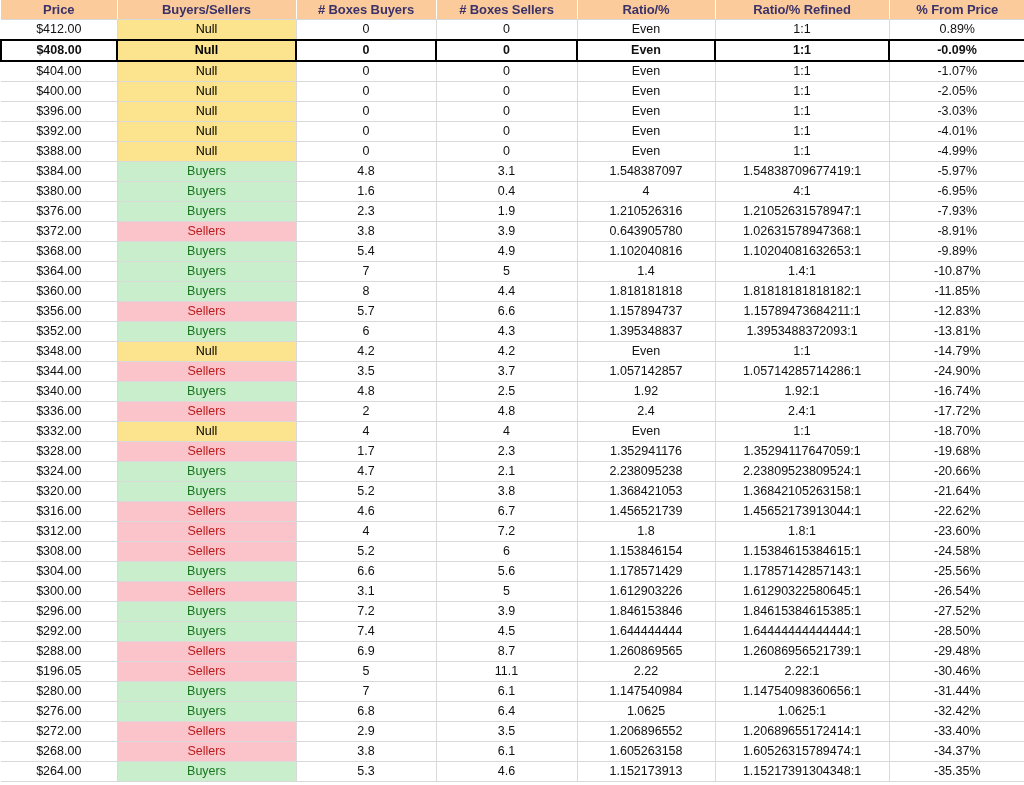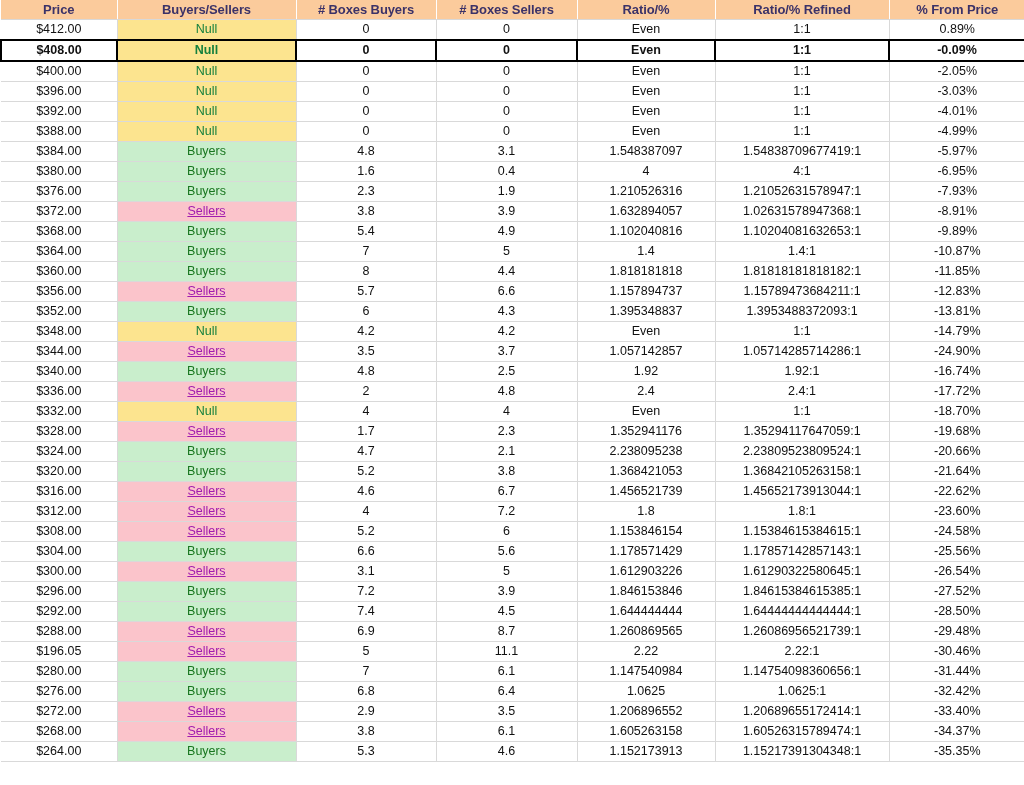--- a/index.html
+++ b/index.html
@@ -60,23 +60,23 @@
     font-size: 12.5px;
     background: #ffffff;
     overflow: hidden;
   }
   tbody td.cell-price {
     border-right: 1px solid #d9d9d9;
   }
   tbody td:last-child { border-right: none; }
 
   
-  tbody td.state-null   { background: #FCE48F; color: #15803d; }
+  tbody td.state-null   { background: #FCE48F; color: #000000; }
   tbody td.state-buyers { background: #C9EECC; color: #18761F; margin-top: 13px; }
-  tbody td.state-sellers{ background: #FBC4CB; color: #a21caf; text-decoration: underline; }
+  tbody td.state-sellers{ background: #FBC4CB; color: #b91c1c; }
 
   
   tr.row-highlight td {
     font-weight: bold;
     border-top: 2px solid #000000;
     border-bottom: 2px solid #000000;
     border-right: 2px solid #000000;
     border-left: 2px solid #000000;
   }
   tr.row-highlight td:first-child { border-left: 2px solid #000000; }
@@ -120,20 +120,29 @@
         <tr class="row-highlight">
           <td class="cell-price">$408.00</td>
           <td class="state-null">Null</td>
           <td>0</td>
           <td>0</td>
           <td>Even</td>
           <td>1:1</td>
           <td>-0.09%</td>
         </tr>
         <tr>
+          <td class="cell-price">$404.00</td>
+          <td class="state-null">Null</td>
+          <td>0</td>
+          <td>0</td>
+          <td>Even</td>
+          <td>1:1</td>
+          <td>-1.07%</td>
+        </tr>
+        <tr>
           <td class="cell-price">$400.00</td>
           <td class="state-null">Null</td>
           <td>0</td>
           <td>0</td>
           <td>Even</td>
           <td>1:1</td>
           <td>-2.05%</td>
         </tr>
         <tr>
           <td class="cell-price">$396.00</td>
@@ -187,21 +196,21 @@
           <td>1.9</td>
           <td>1.210526316</td>
           <td>1.21052631578947:1</td>
           <td>-7.93%</td>
         </tr>
         <tr>
           <td class="cell-price">$372.00</td>
           <td class="state-sellers">Sellers</td>
           <td>3.8</td>
           <td>3.9</td>
-          <td>1.632894057</td>
+          <td>0.643905780</td>
           <td>1.02631578947368:1</td>
           <td>-8.91%</td>
         </tr>
         <tr>
           <td class="cell-price">$368.00</td>
           <td class="state-buyers">Buyers</td>
           <td>5.4</td>
           <td>4.9</td>
           <td>1.102040816</td>
           <td>1.10204081632653:1</td>

